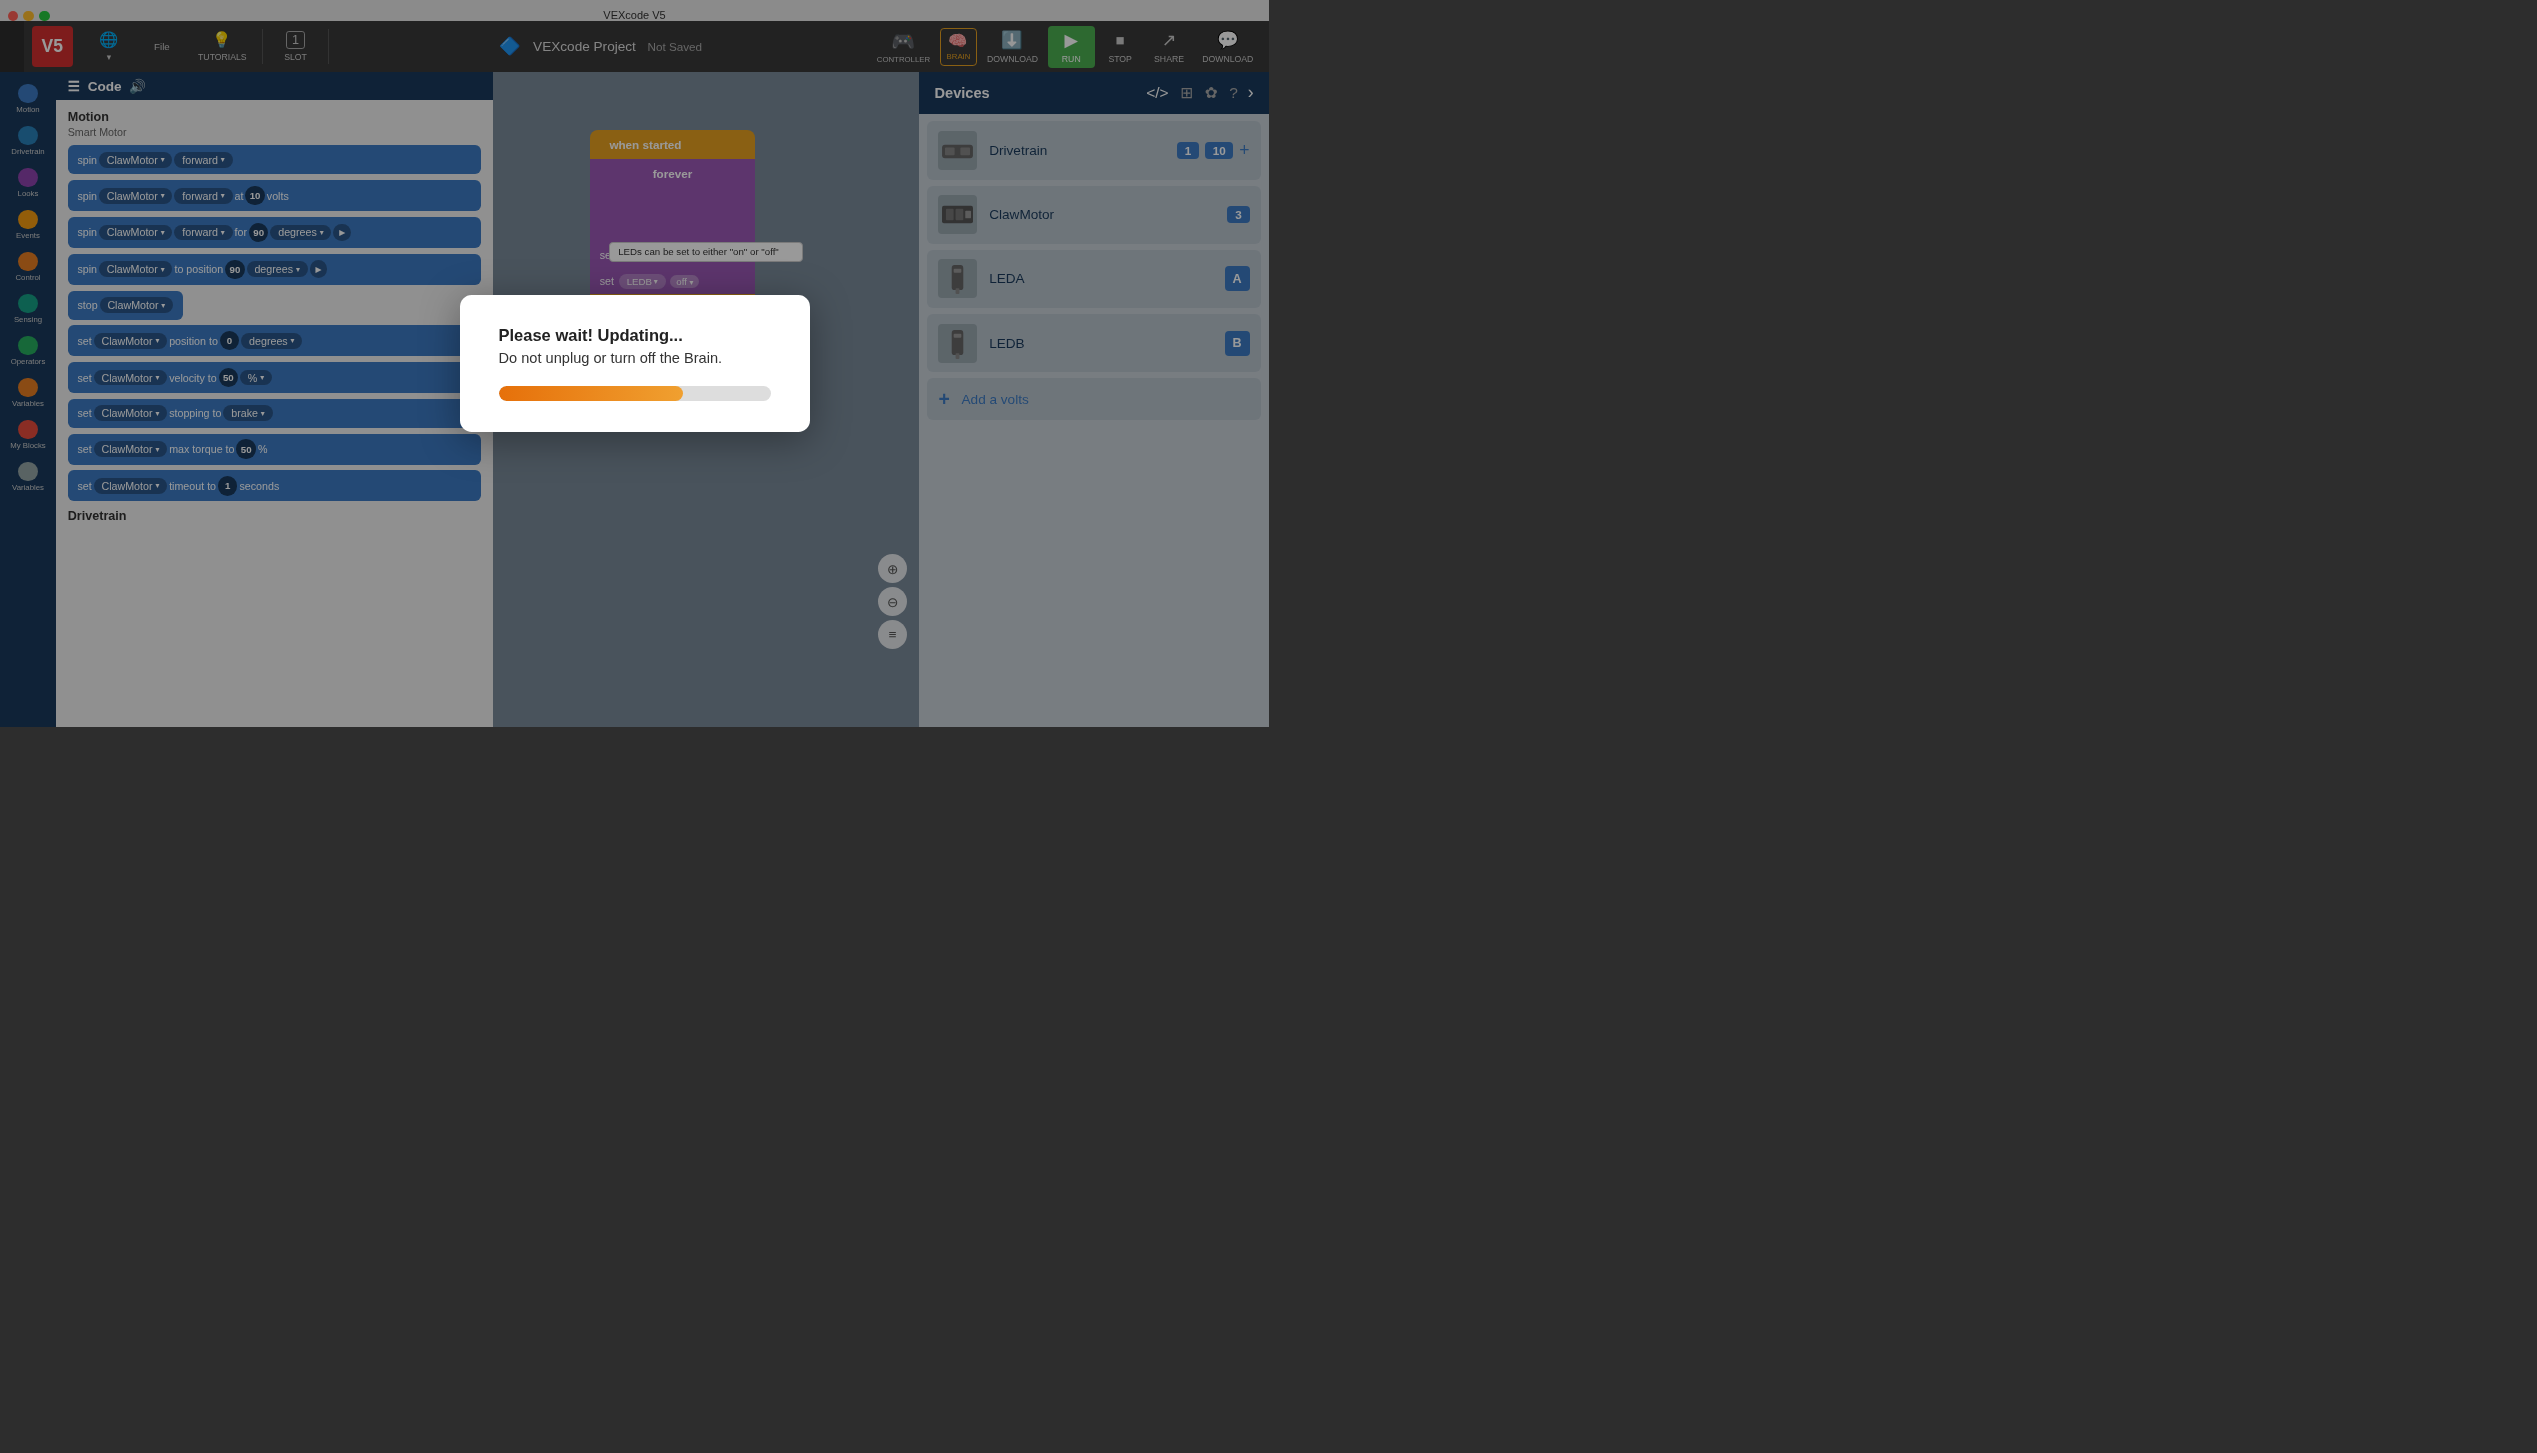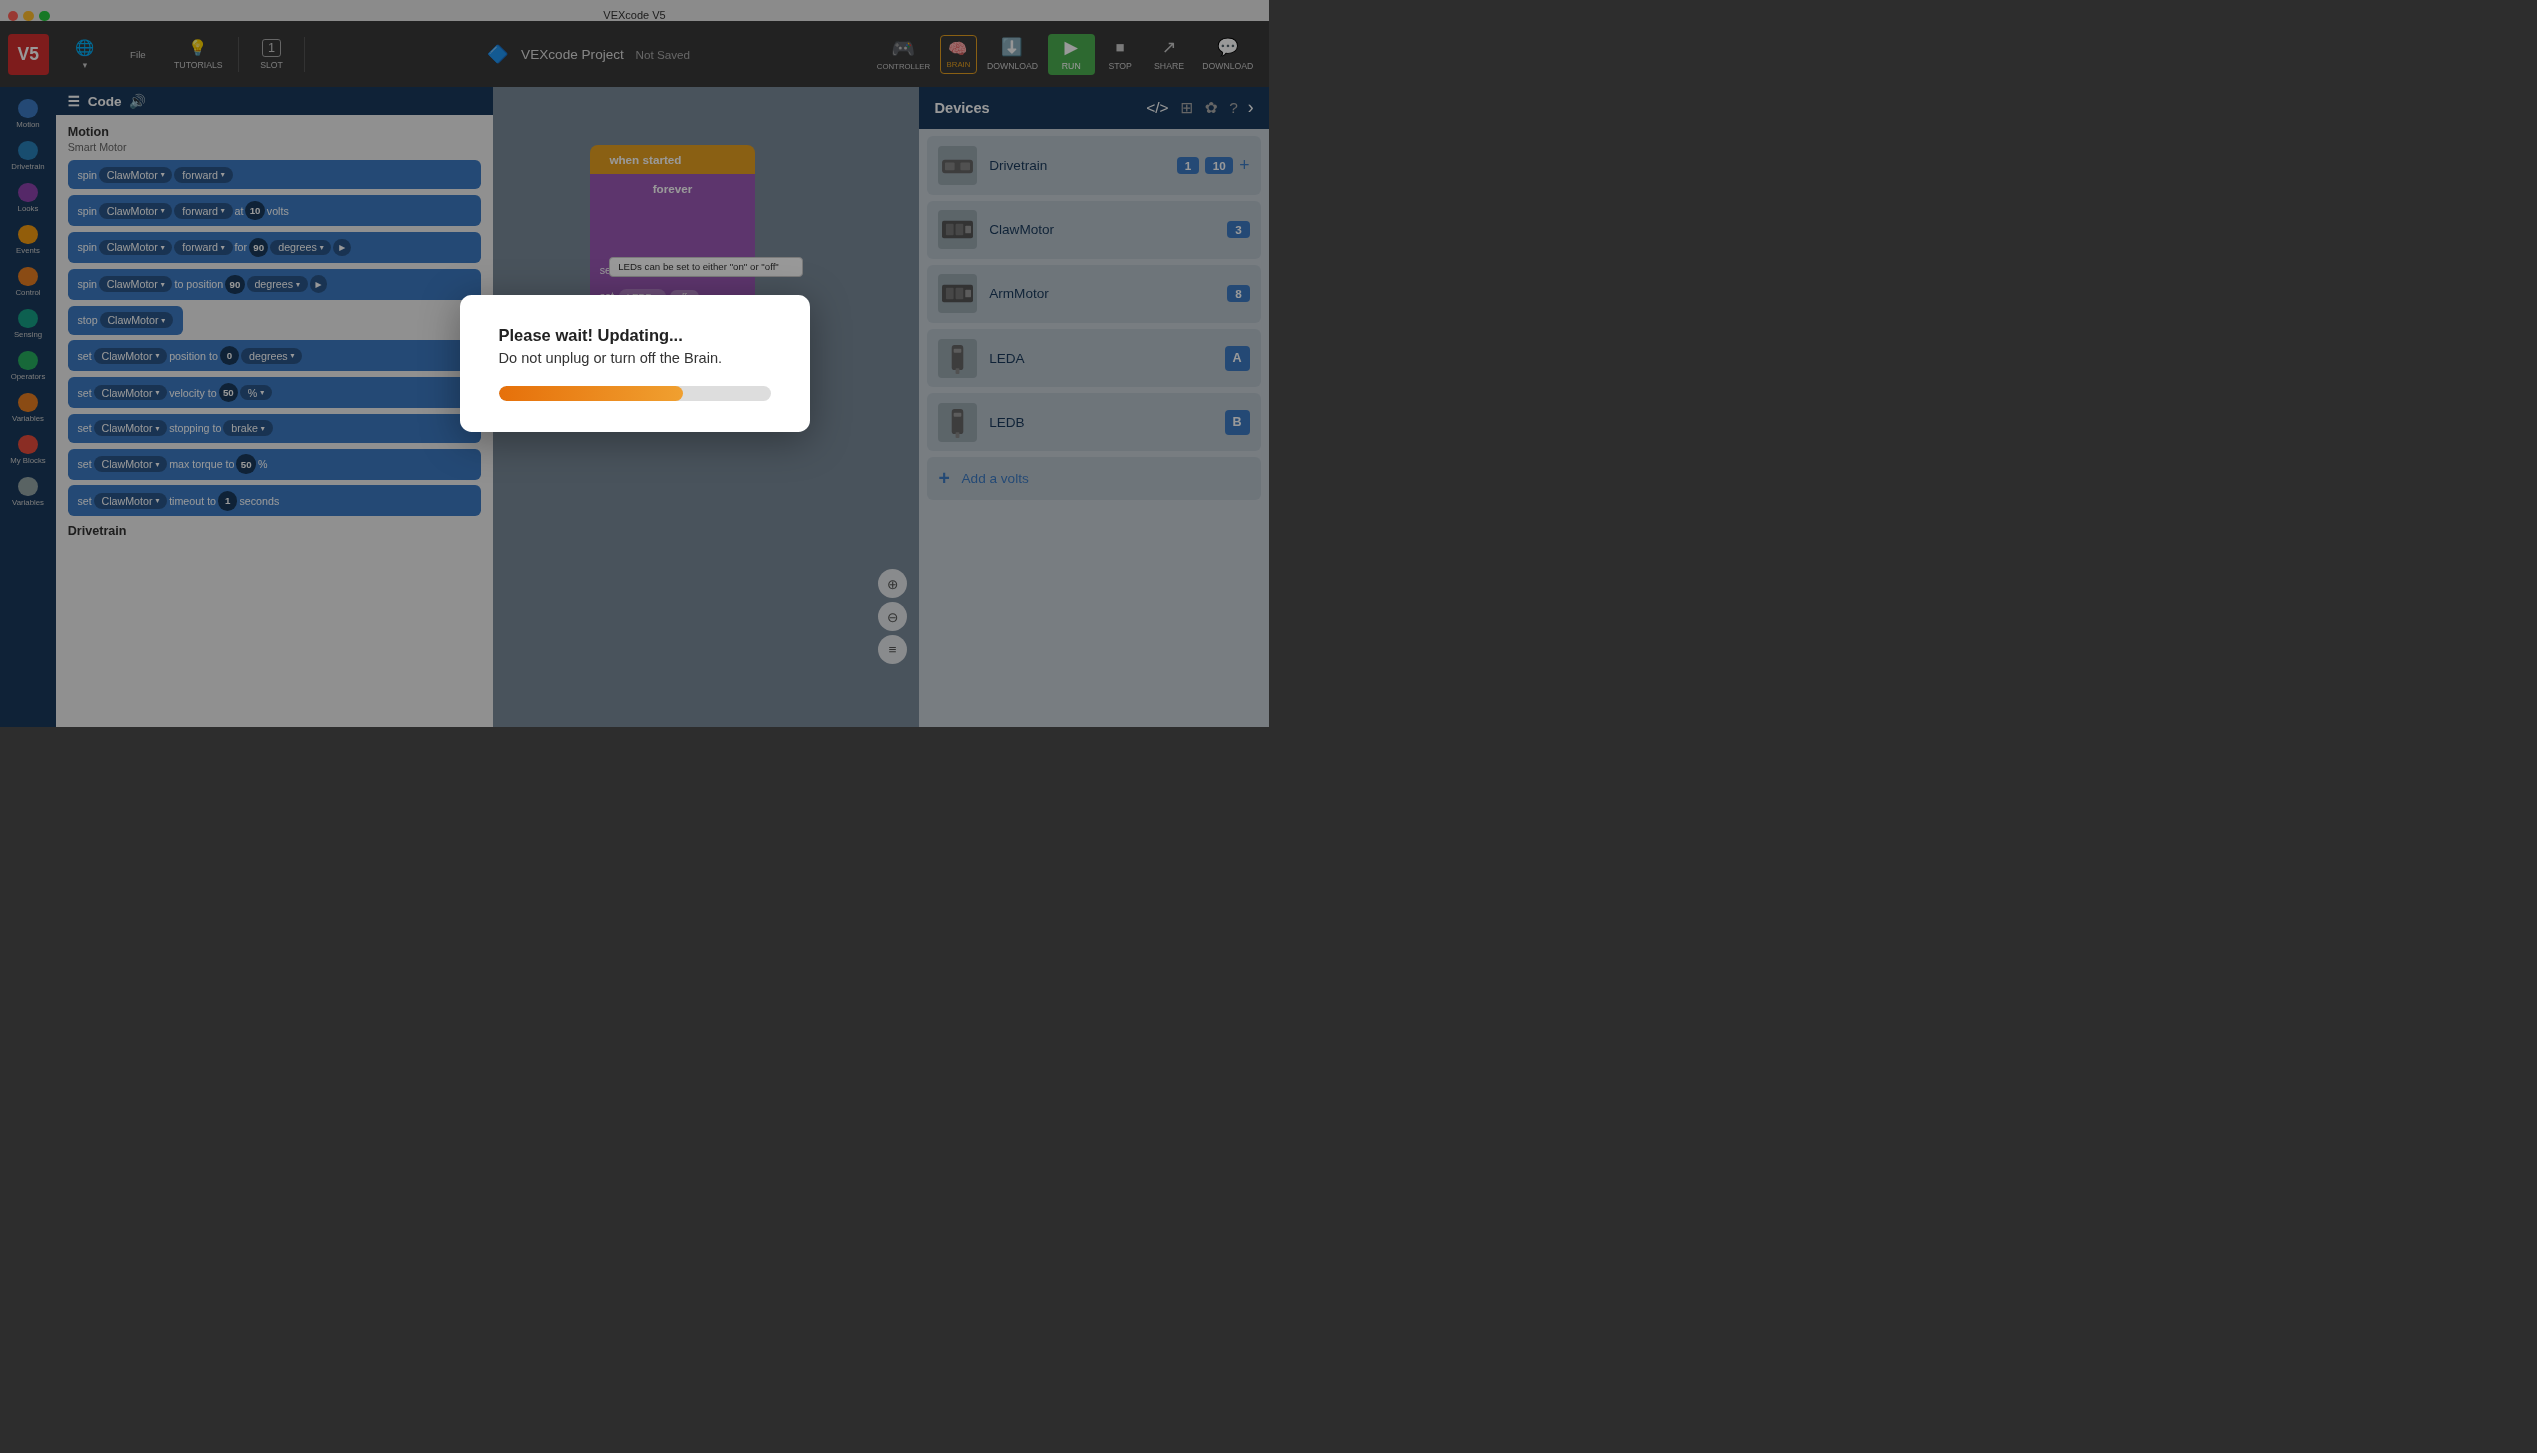--- a/index.html
+++ b/index.html
@@ -23,25 +23,26 @@
       gap: 4.9px;
     }
     .tl { width: 10.7px; height: 10.7px; border-radius: 50%; }
     .tl-red { background: #ff5f56; }
     .tl-yellow { background: #ffbd2e; }
     .tl-green { background: #27c93f; }
 
     
     #toolbar {
       background: #3a3a3a;
-      height: 66px;
+      height: 51px;
       display: flex;
       align-items: center;
       padding: 0 7.8px;
       gap: 3.9px;
+      margin-left: 24px;
     }
     .v5-logo {
       background: #d32f2f;
       color: white;
       font-weight: bold;
       font-size: 17.5px;
       width: 41px;
       height: 41px;
       display: flex;
       align-items: center;
@@ -787,32 +788,20 @@
             <rect x="2" y="6" width="32" height="18" rx="2" fill="#555"></rect>
             <rect x="6" y="9" width="8" height="12" rx="1" fill="#777"></rect>
             <rect x="16" y="9" width="8" height="12" rx="1" fill="#777"></rect>
             <rect x="26" y="11" width="6" height="8" rx="1" fill="#999"></rect>
           </svg>
         </div>
         <span class="device-name">ClawMotor</span>
         <span class="device-badge">3</span>
       </div>
 
-      <div class="device-item">
-        <div class="device-icon">
-          <svg width="35" height="29" viewBox="0 0 36 30">
-            <rect x="2" y="6" width="32" height="18" rx="2" fill="#555"></rect>
-            <rect x="6" y="9" width="8" height="12" rx="1" fill="#777"></rect>
-            <rect x="16" y="9" width="8" height="12" rx="1" fill="#777"></rect>
-            <rect x="26" y="11" width="6" height="8" rx="1" fill="#999"></rect>
-          </svg>
-        </div>
-        <span class="device-name">ArmMotor</span>
-        <span class="device-badge">8</span>
-      </div>
 
       <div class="device-item">
         <div class="device-icon">
           <svg width="27" height="35" viewBox="0 0 28 36">
             <rect x="8" y="4" width="12" height="26" rx="3" fill="#666"></rect>
             <rect x="10" y="8" width="8" height="4" rx="1" fill="#999"></rect>
             <rect x="12" y="28" width="4" height="6" rx="1" fill="#888"></rect>
           </svg>
         </div>
         <span class="device-name">LEDA</span>

